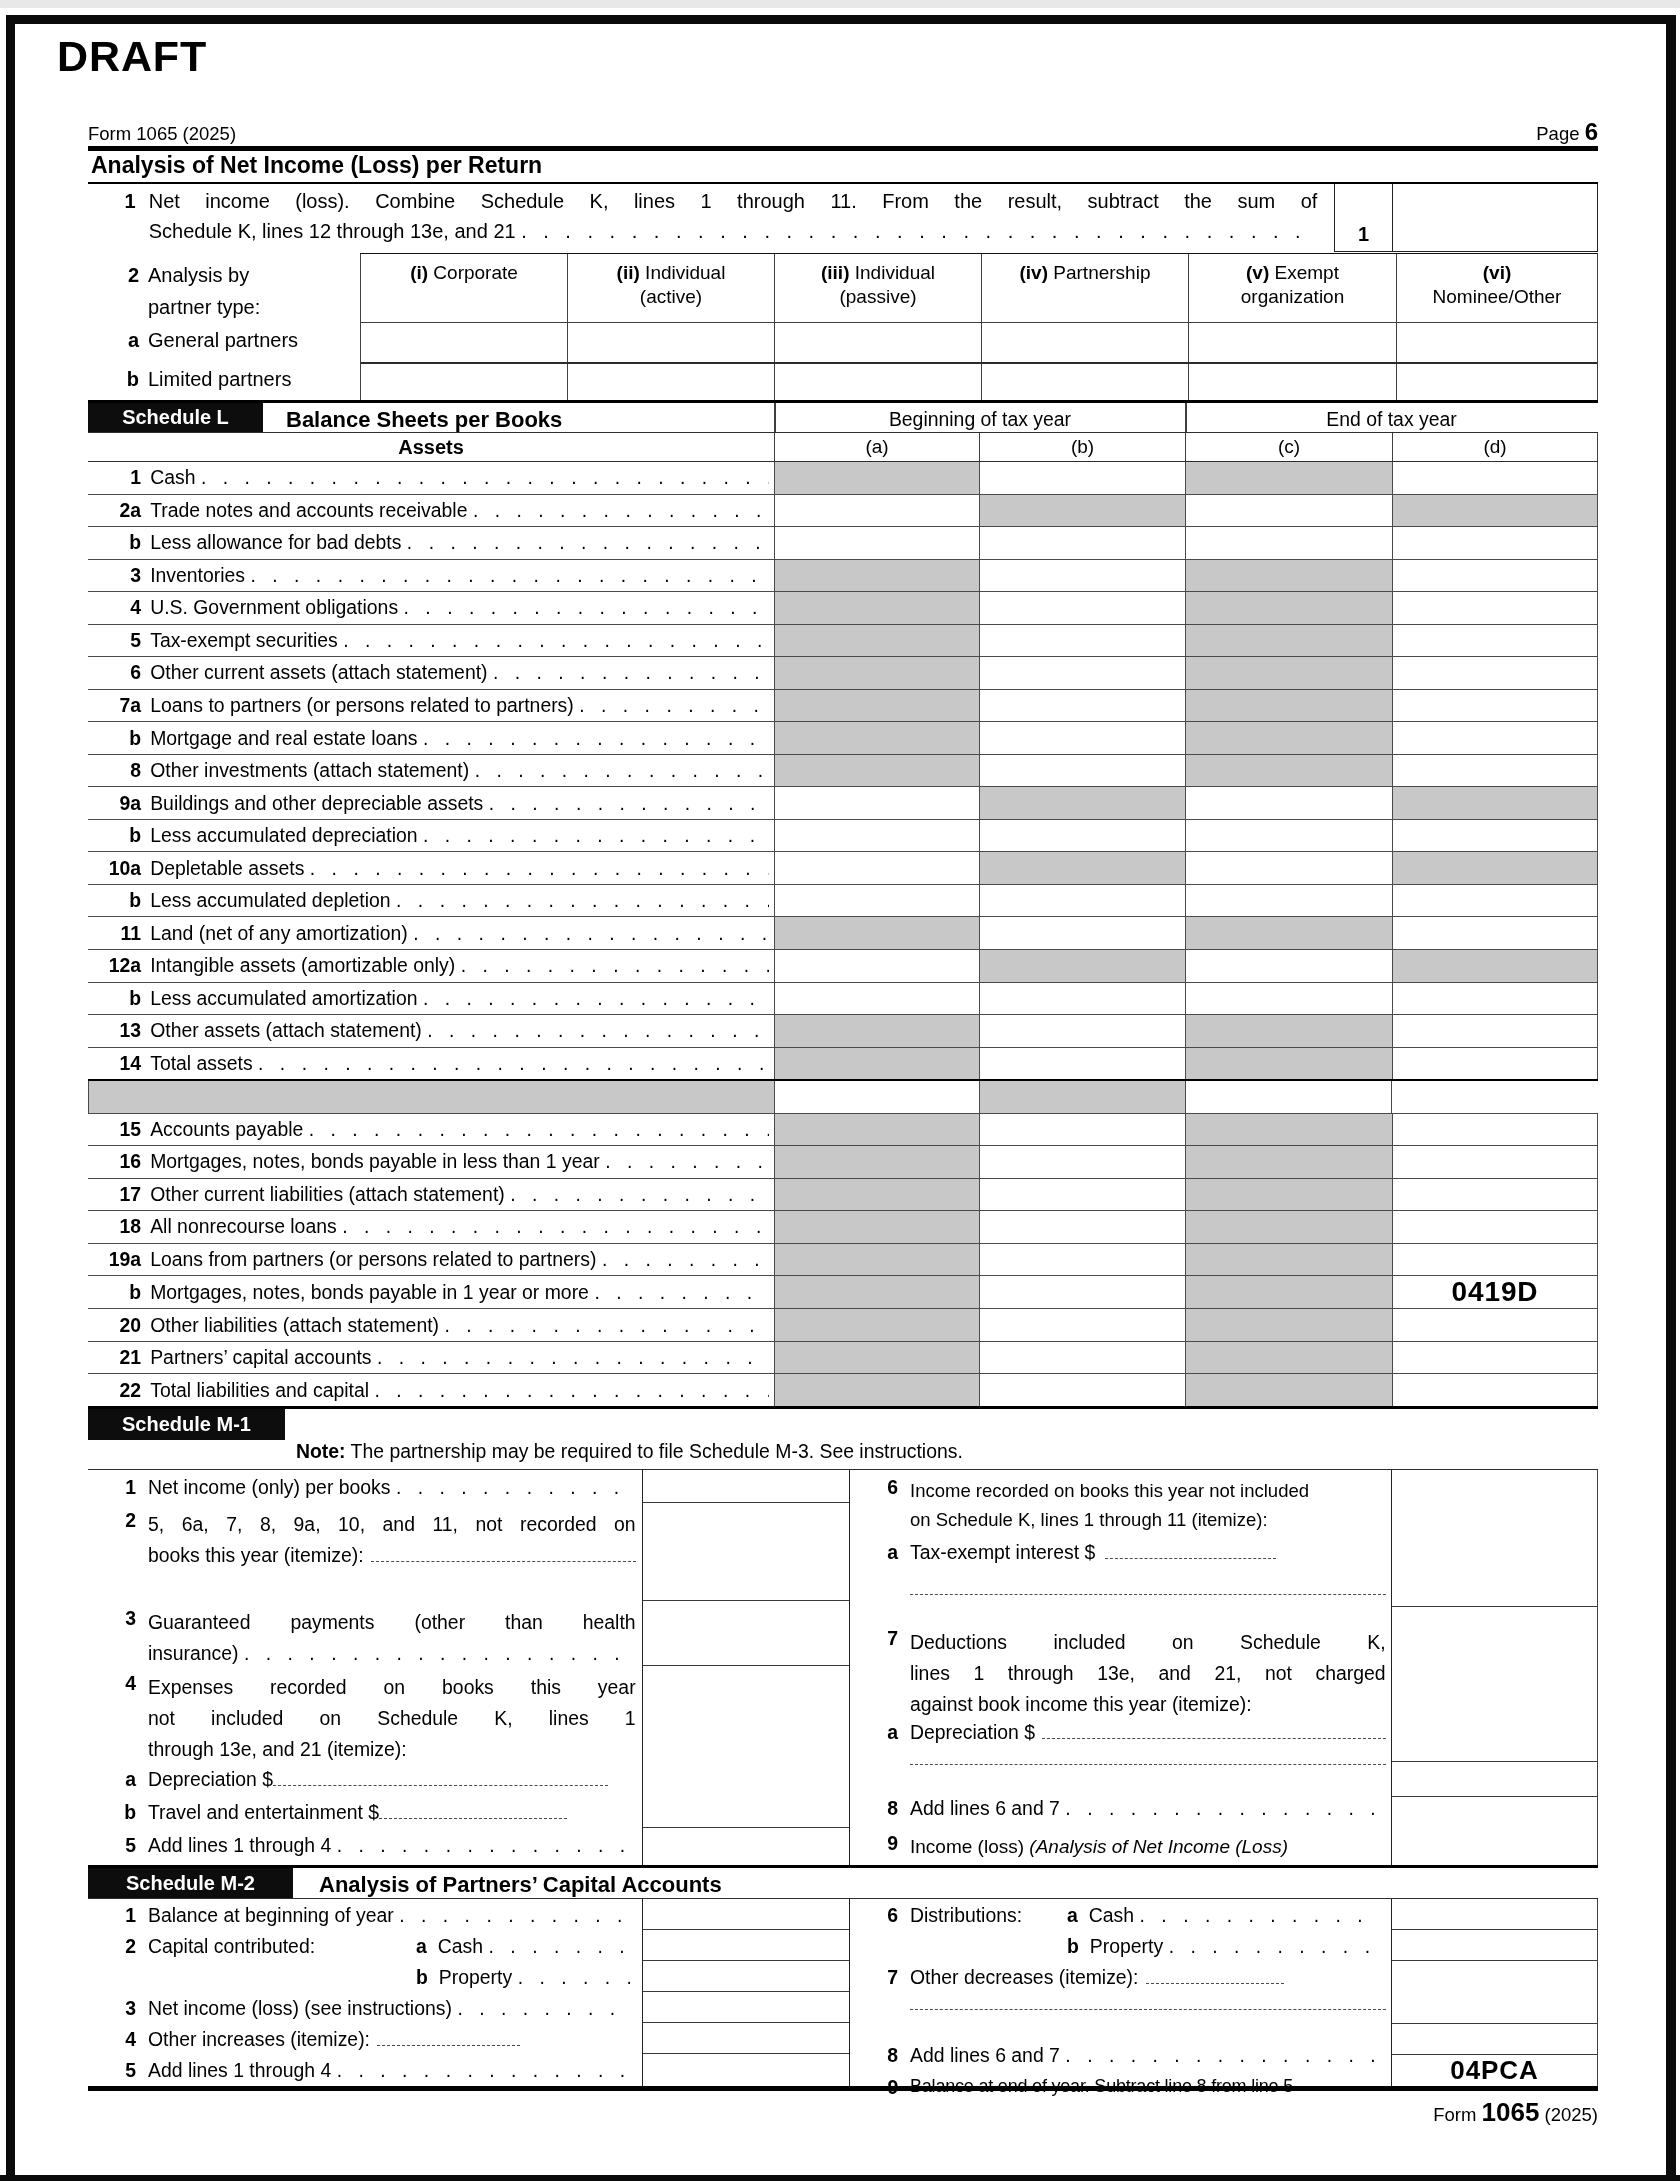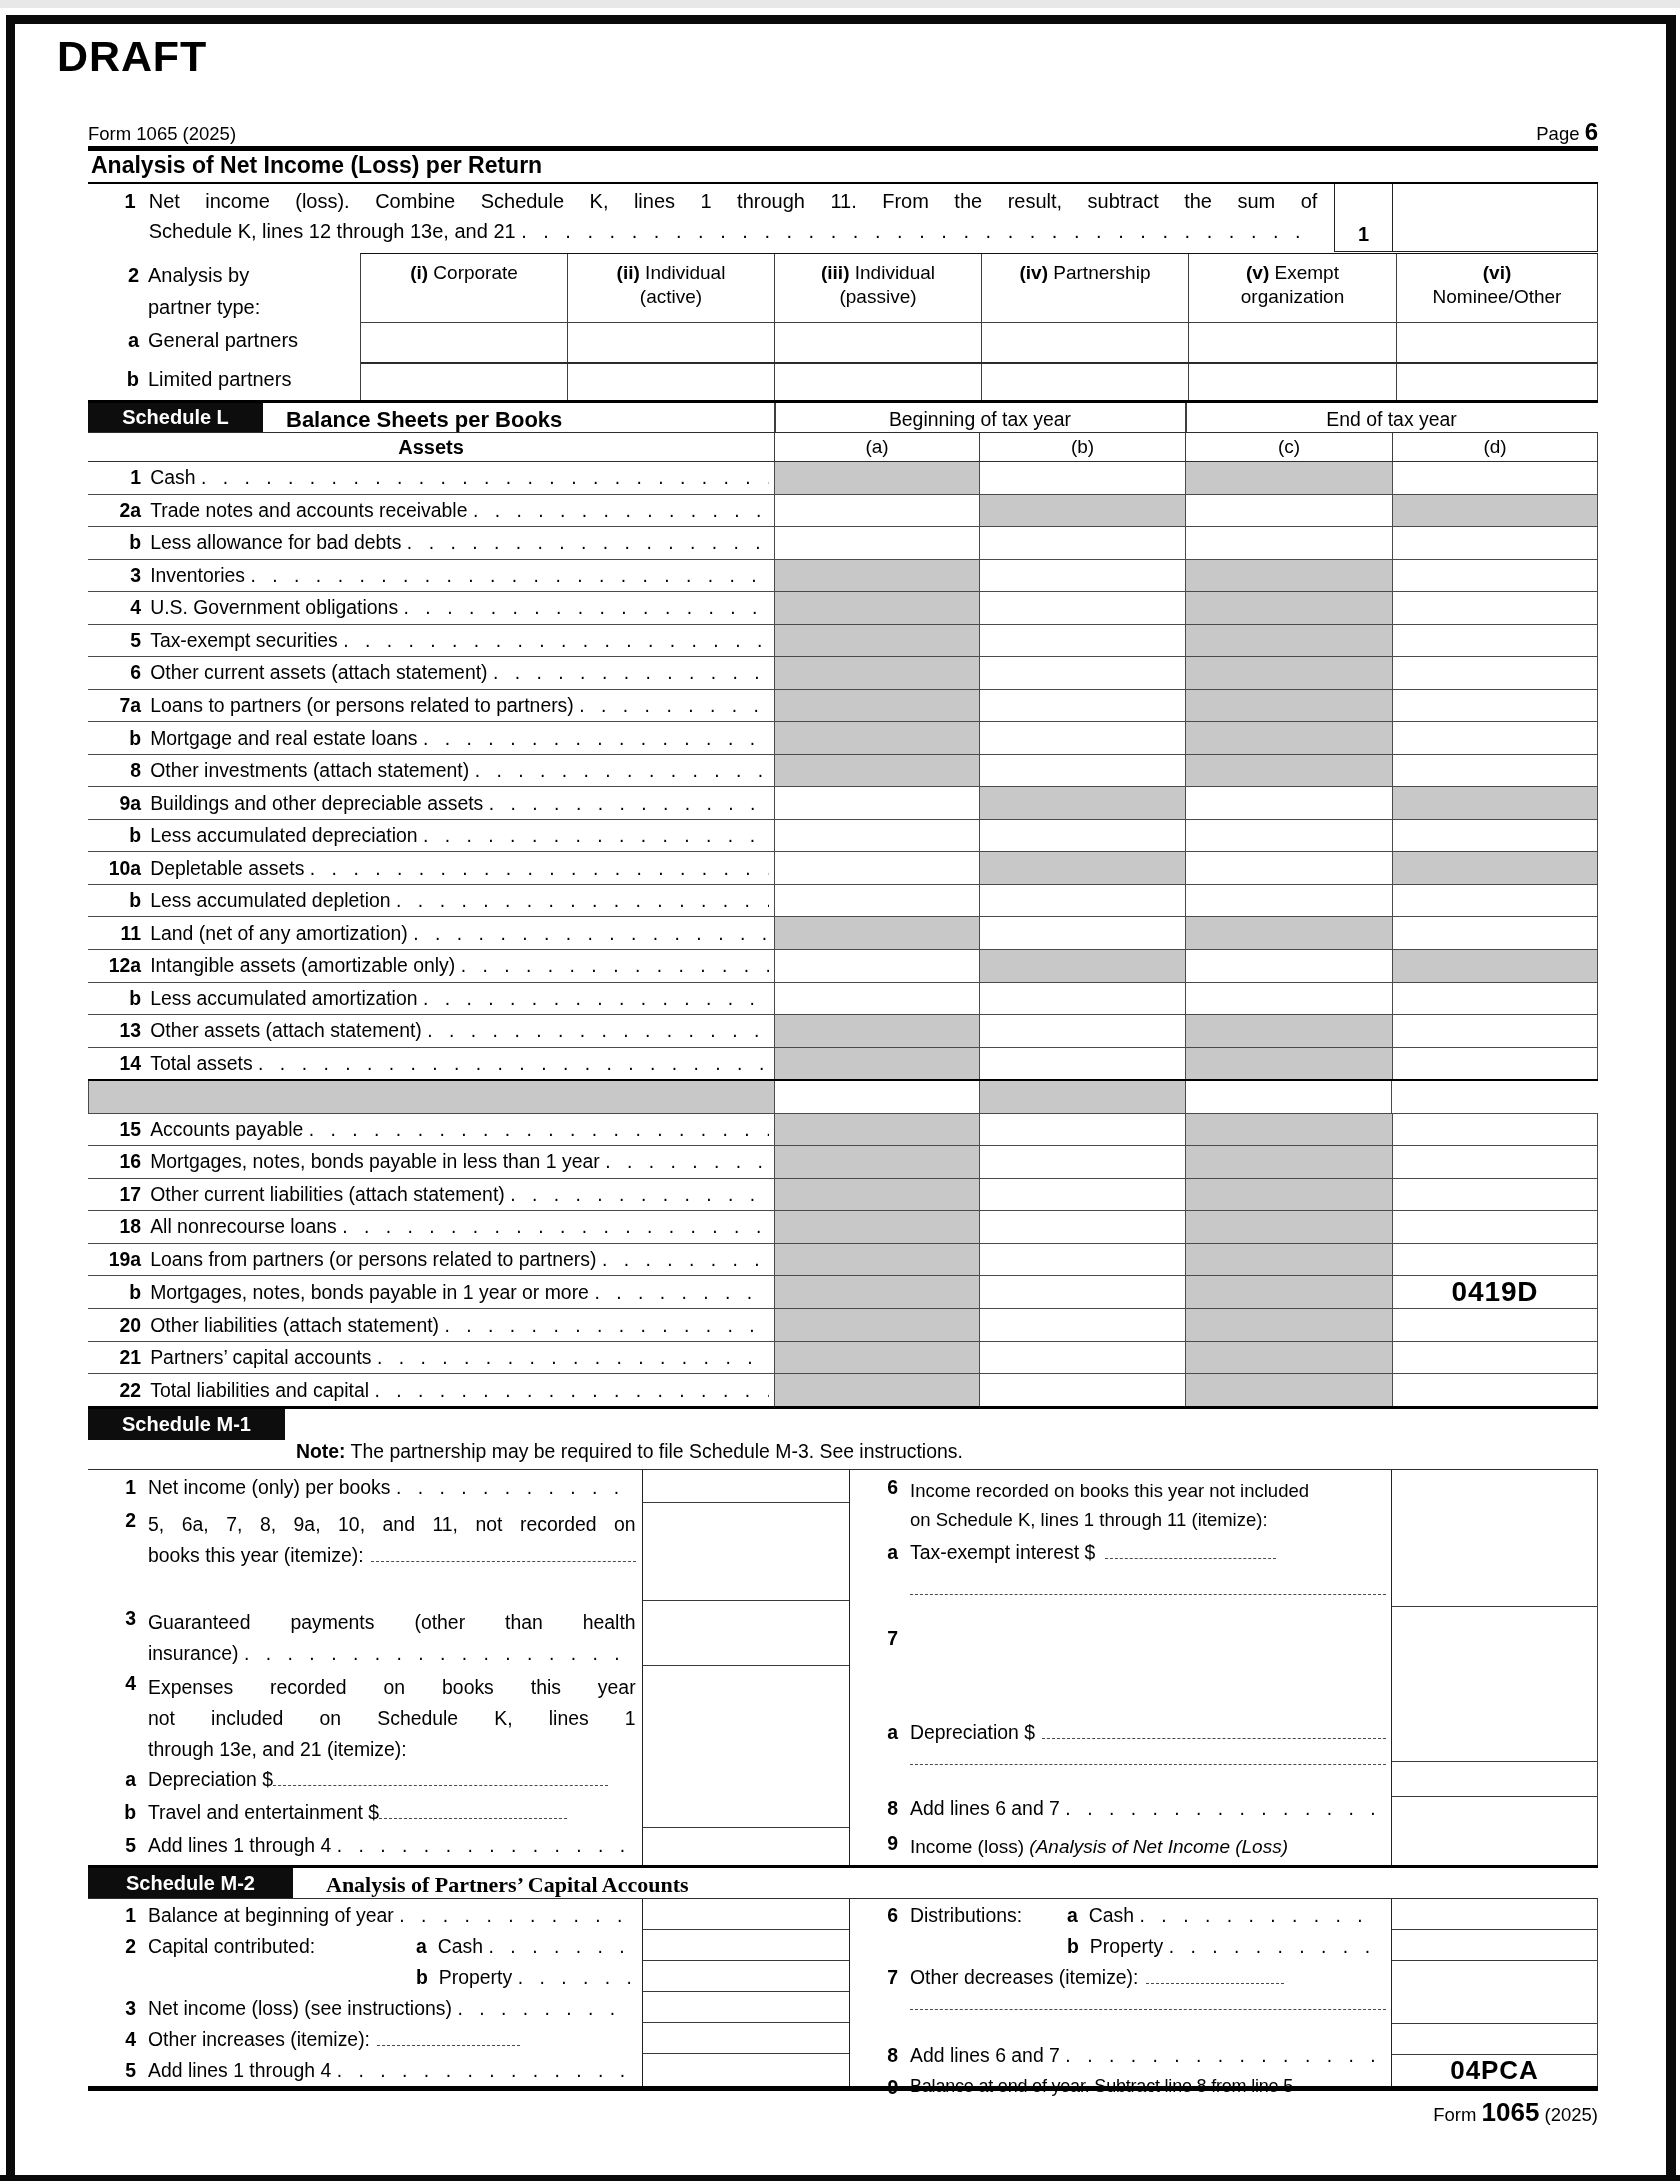--- a/index.html
+++ b/index.html
@@ -598,20 +598,25 @@
           <span class="t fx">
               <span>Tax-exempt interest  $</span>
               <span class="blank" style="width:171px;margin-left:9.2px;"></span>
             </span>
         </div>
         <div class="dashrow" style="height:28px;">
           <div class="dashline" style="margin:14.8px 7.4px 0 60px;"></div>
         </div>
         <div class="mrow" style="height:94px;">
           <span class="g">7</span>
+          <span class="t">
+            <div class="tline jl">Deductions included on Schedule K,</div>
+            <div class="tline jl">lines 1 through 13e, and 21, not charged</div>
+            <div class="tline">against book income this year (itemize):</div>
+          </span>
         </div>
         <div class="mrow" style="height:33px;">
           <span class="g">a</span>
           <span class="t fx">
               <span>Depreciation $</span>
               <span class="blank" style="flex:1;margin-left:7.4px;"></span>
             </span>
         </div>
         <div class="dashrow" style="height:28px;">
           <div class="dashline" style="margin:14.8px 7.4px 0 60px;"></div>
@@ -635,21 +640,21 @@
         <div class="amtbox" style="height:137px;"></div>
         <div class="amtbox" style="height:155px;"></div>
         <div class="amtbox" style="height:35px;"></div>
         <div class="amtbox" style="height:68px;"></div>
       </div>
     </div>
   </div>
 
   <div class="abs schbar" style="left:88px;top:1857px;width:1510px;height:33px;border-bottom:none;">
     <div class="badge" style="width:205px;">Schedule M-2</div>
-    <div class="schtitle" style="left:238px;top:3.7px;font-size:22px;font-family:Liberation Serif, serif;">Analysis of Partners’ Capital Accounts</div>
+    <div class="schtitle" style="left:231px;top:3.7px;font-size:22px;">Analysis of Partners’ Capital Accounts</div>
   </div>
 
   <div class="abs mtab" style="left:88px;top:1890px;width:1510px;height:188px;border-top:1.5px solid #2e2e2e;box-sizing:content-box;">
 
     <div class="half" style="left:0;width:761px;">
       <div class="descstack" style="width:555px;">
         <div class="mrow" style="height:31px;padding-top:4.6px;">
           <span class="g">1</span>
           <span class="t fx">
               <span>Balance at beginning of year</span>

